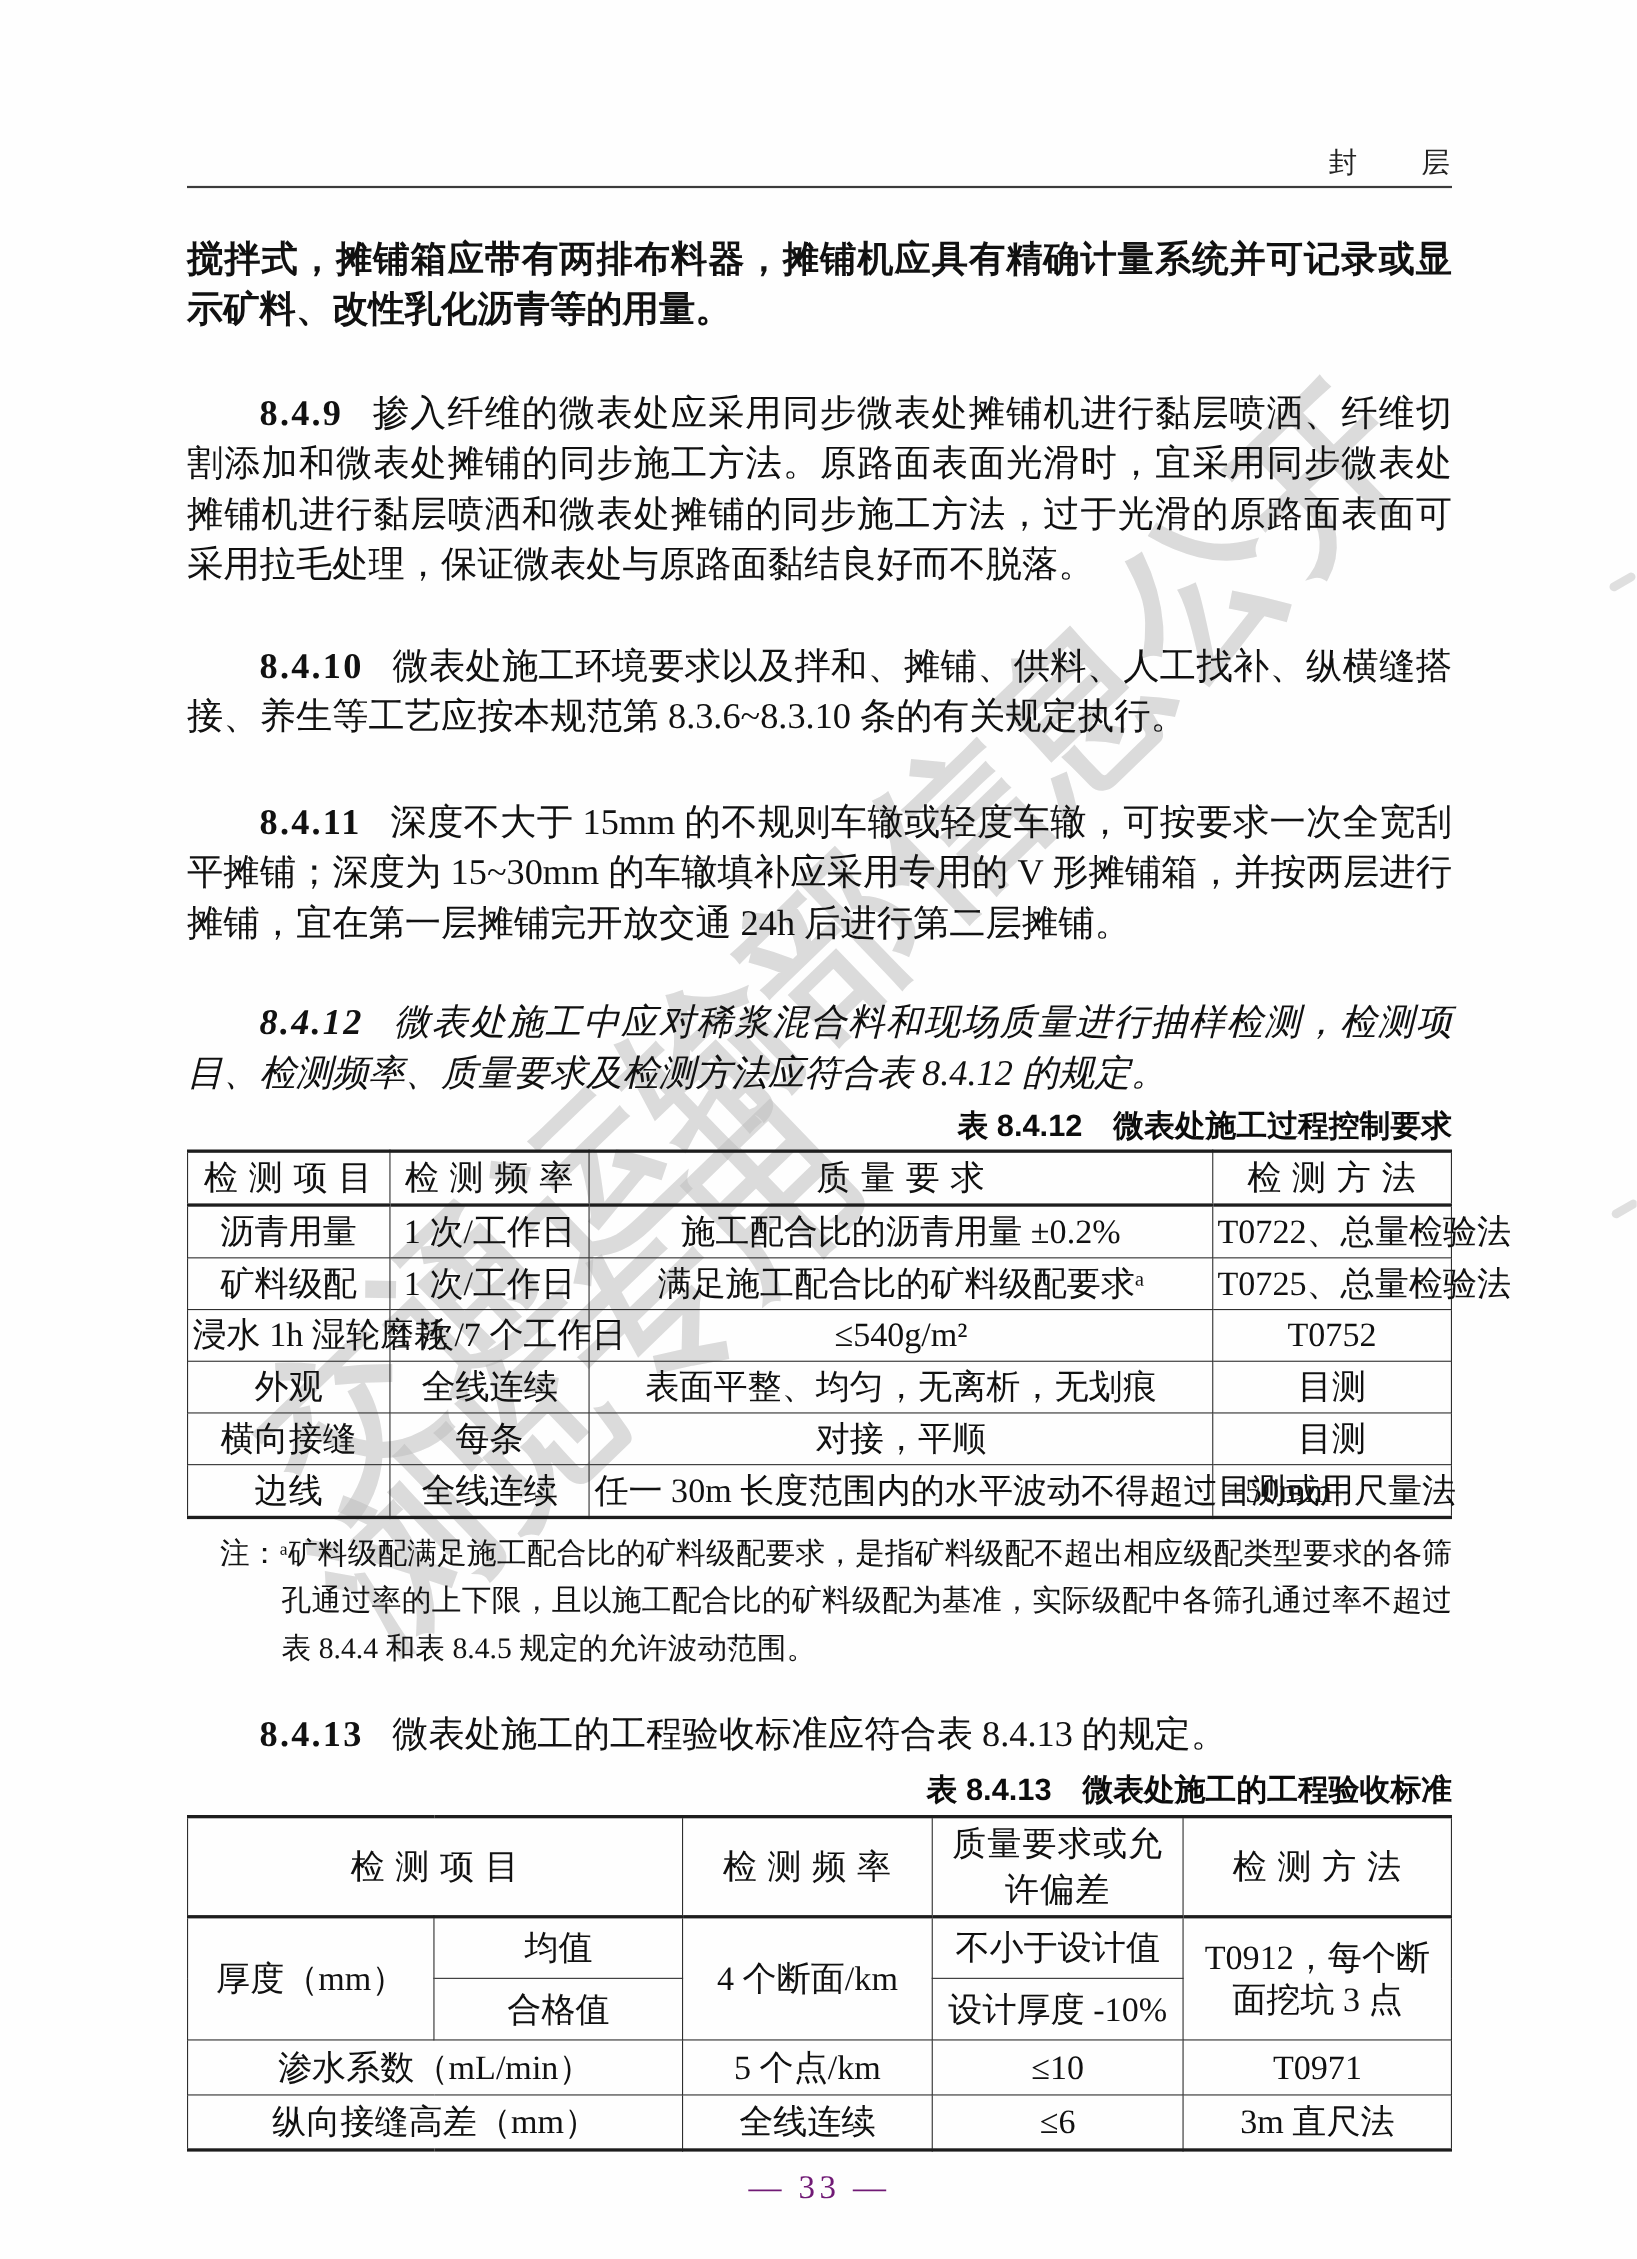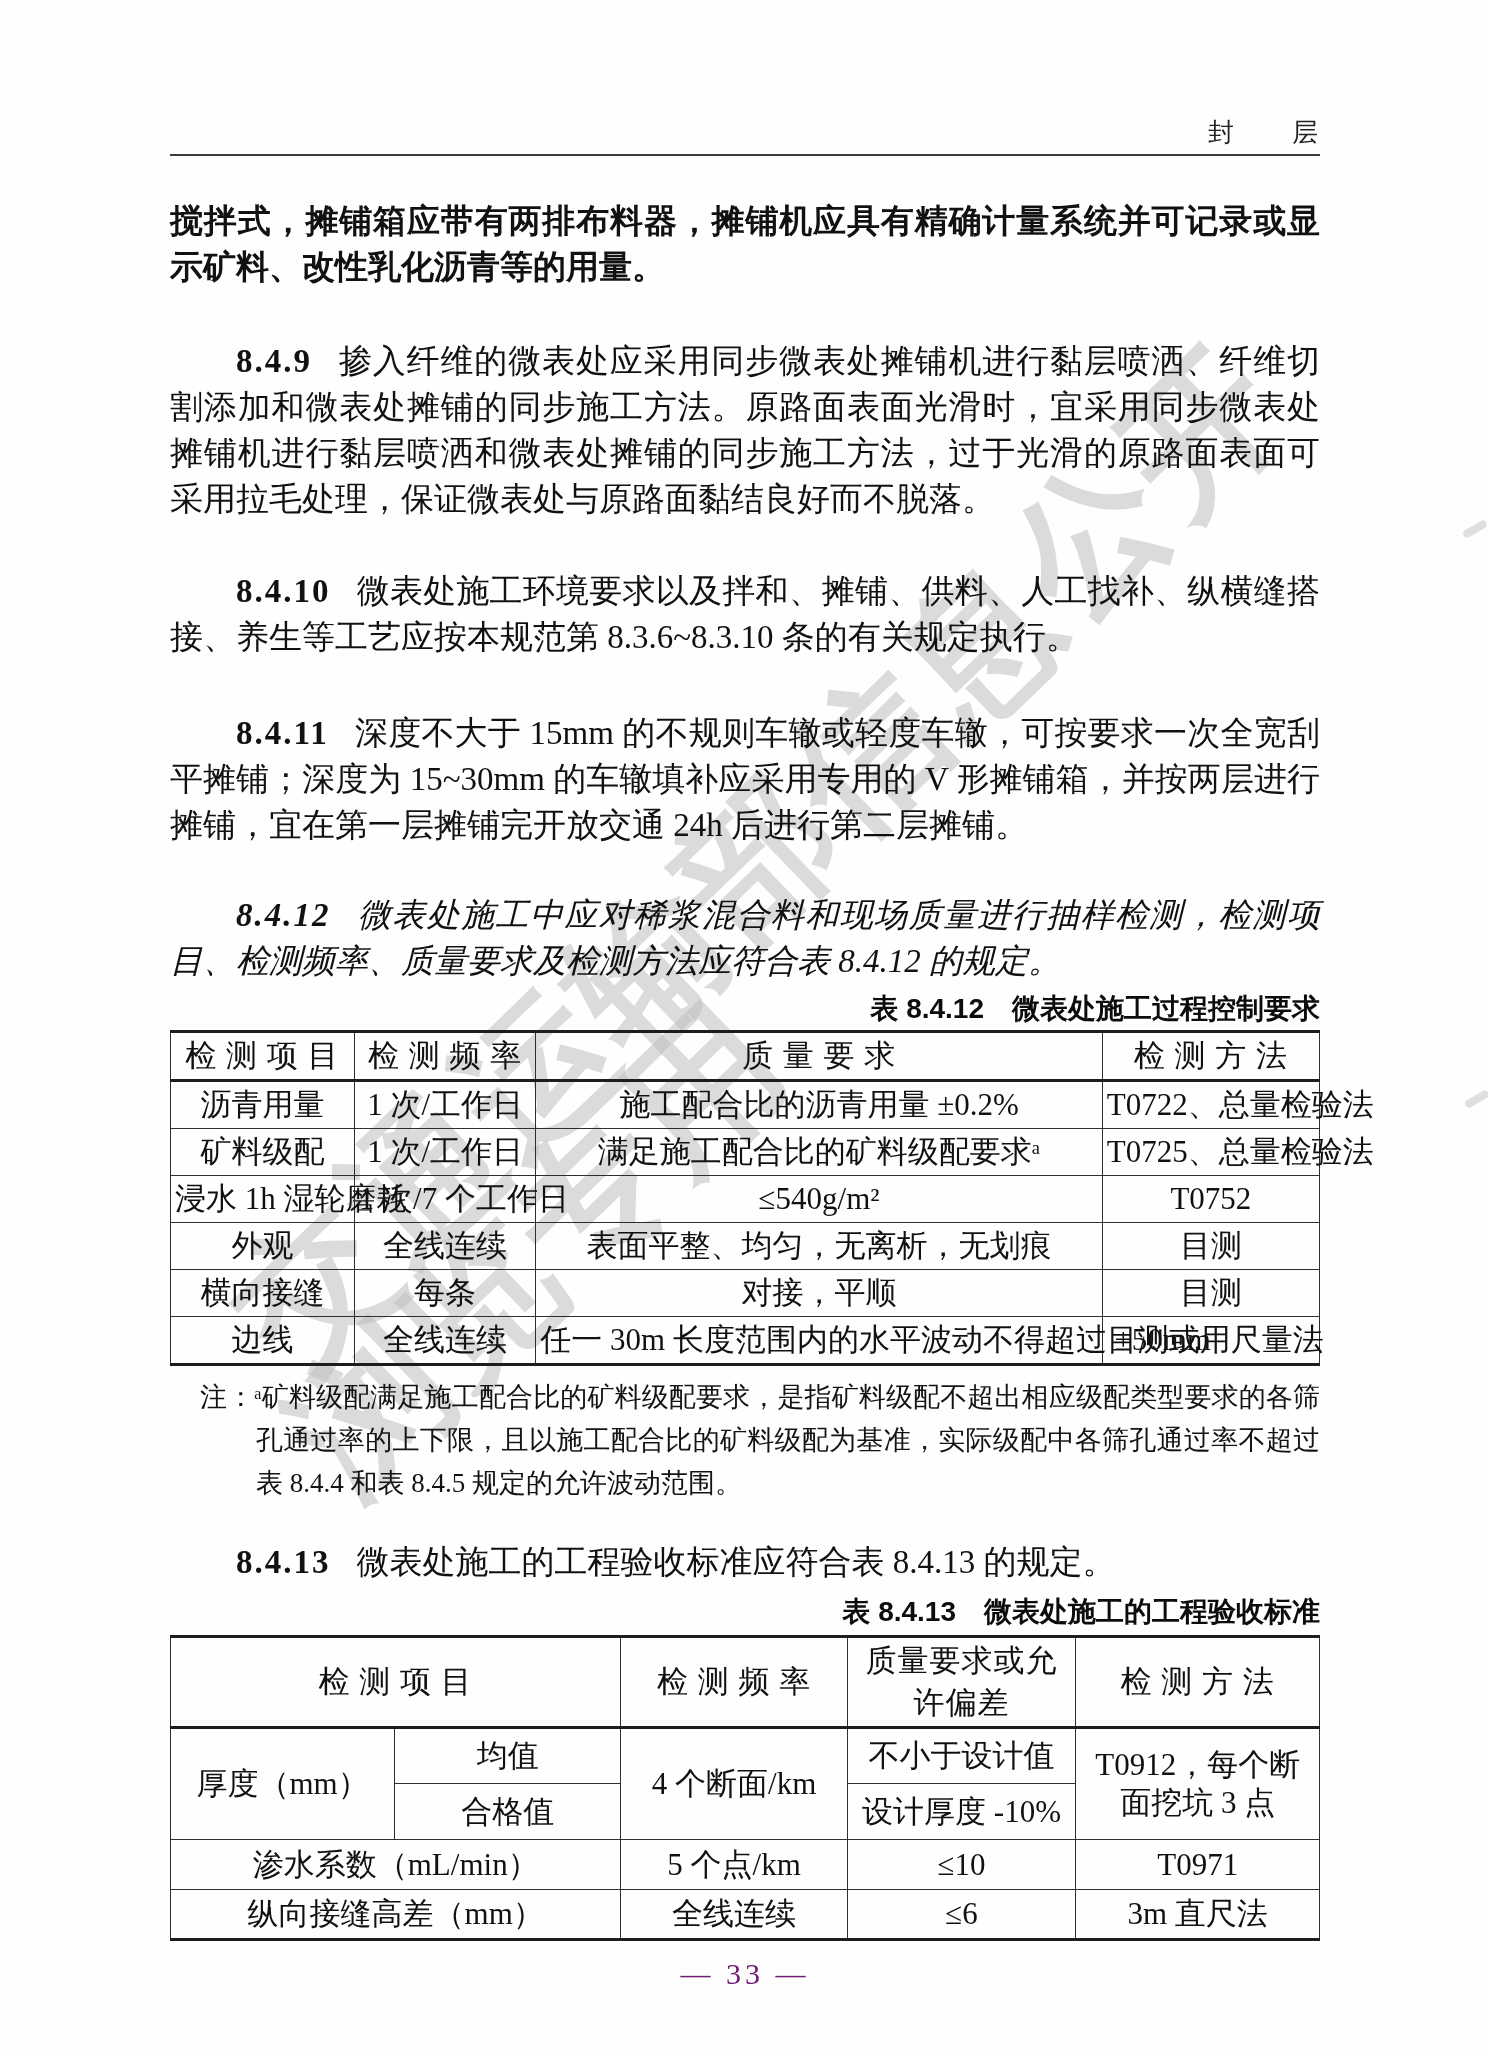--- a/index.html
+++ b/index.html
@@ -19,21 +19,21 @@
   .wm1 { left:760px; top:860px; }
   .wm2 { left:540px; top:1250px; }
   .artifact {
     position:absolute; z-index:0; background:#c9c9c9; opacity:.6;
     width:26px; height:8px; border-radius:4px; transform:rotate(-30deg);
   }
   .a1 { left:1462px; top:525px; }
   .a2 { left:1464px; top:1095px; }
   
   .content {
-    position:absolute; z-index:1; left:170px; top:110px; width:1150px;
+    position:absolute; z-index:1; left:170px; top:125px; width:1150px;
   }
   .doc-header {
     text-align:right; padding-top:8px; padding-bottom:6px;
     border-bottom:2px solid #3c3c3c;
     font-size:26px; line-height:30px; letter-spacing:2px; color:#222;
   }
   .para {
     font-size:33px; line-height:46px; margin:0; text-align:justify;
     color:#111;
   }

